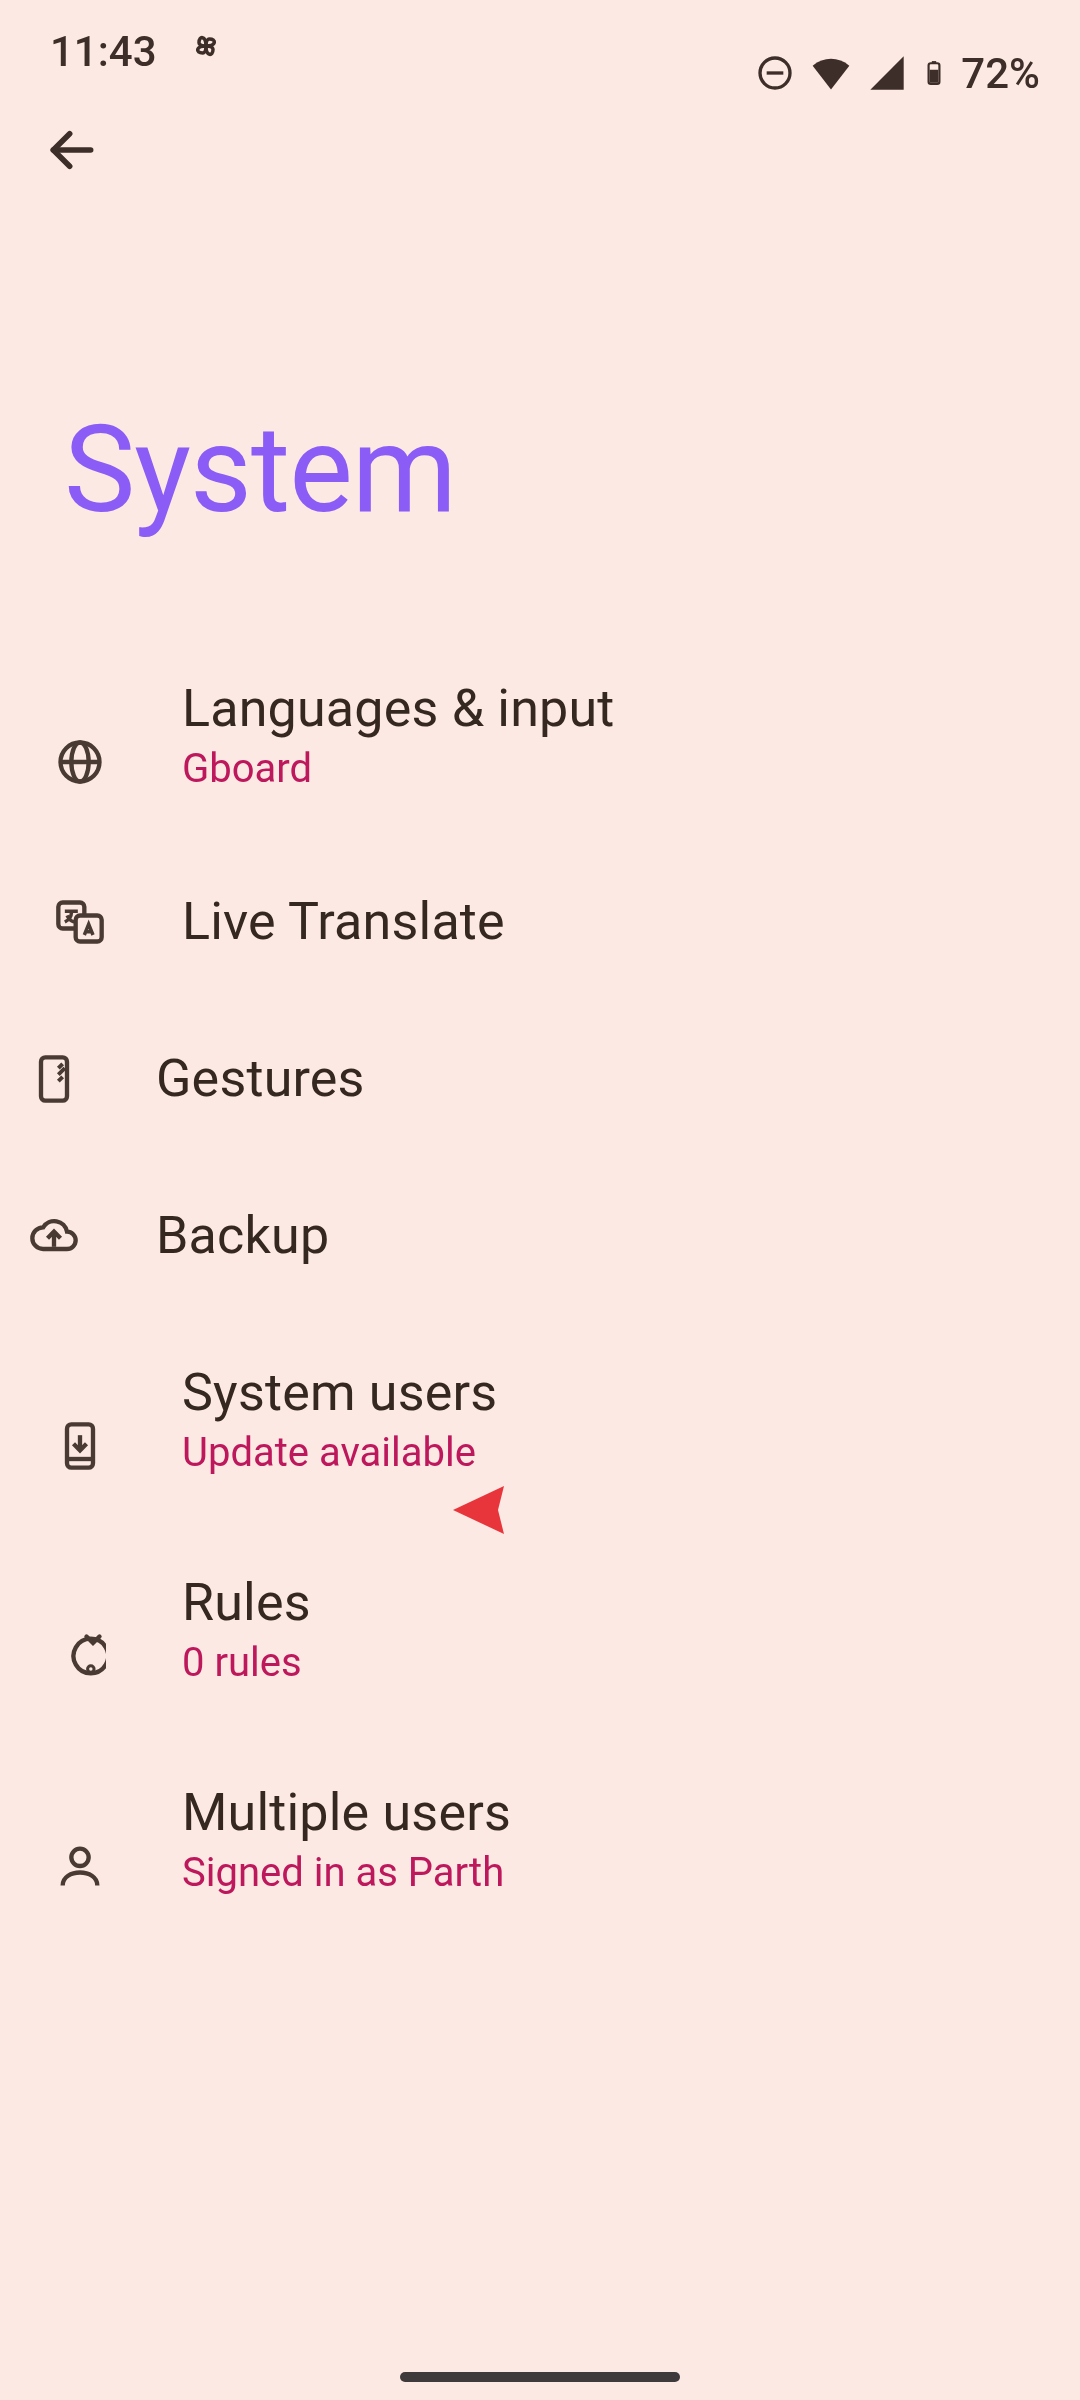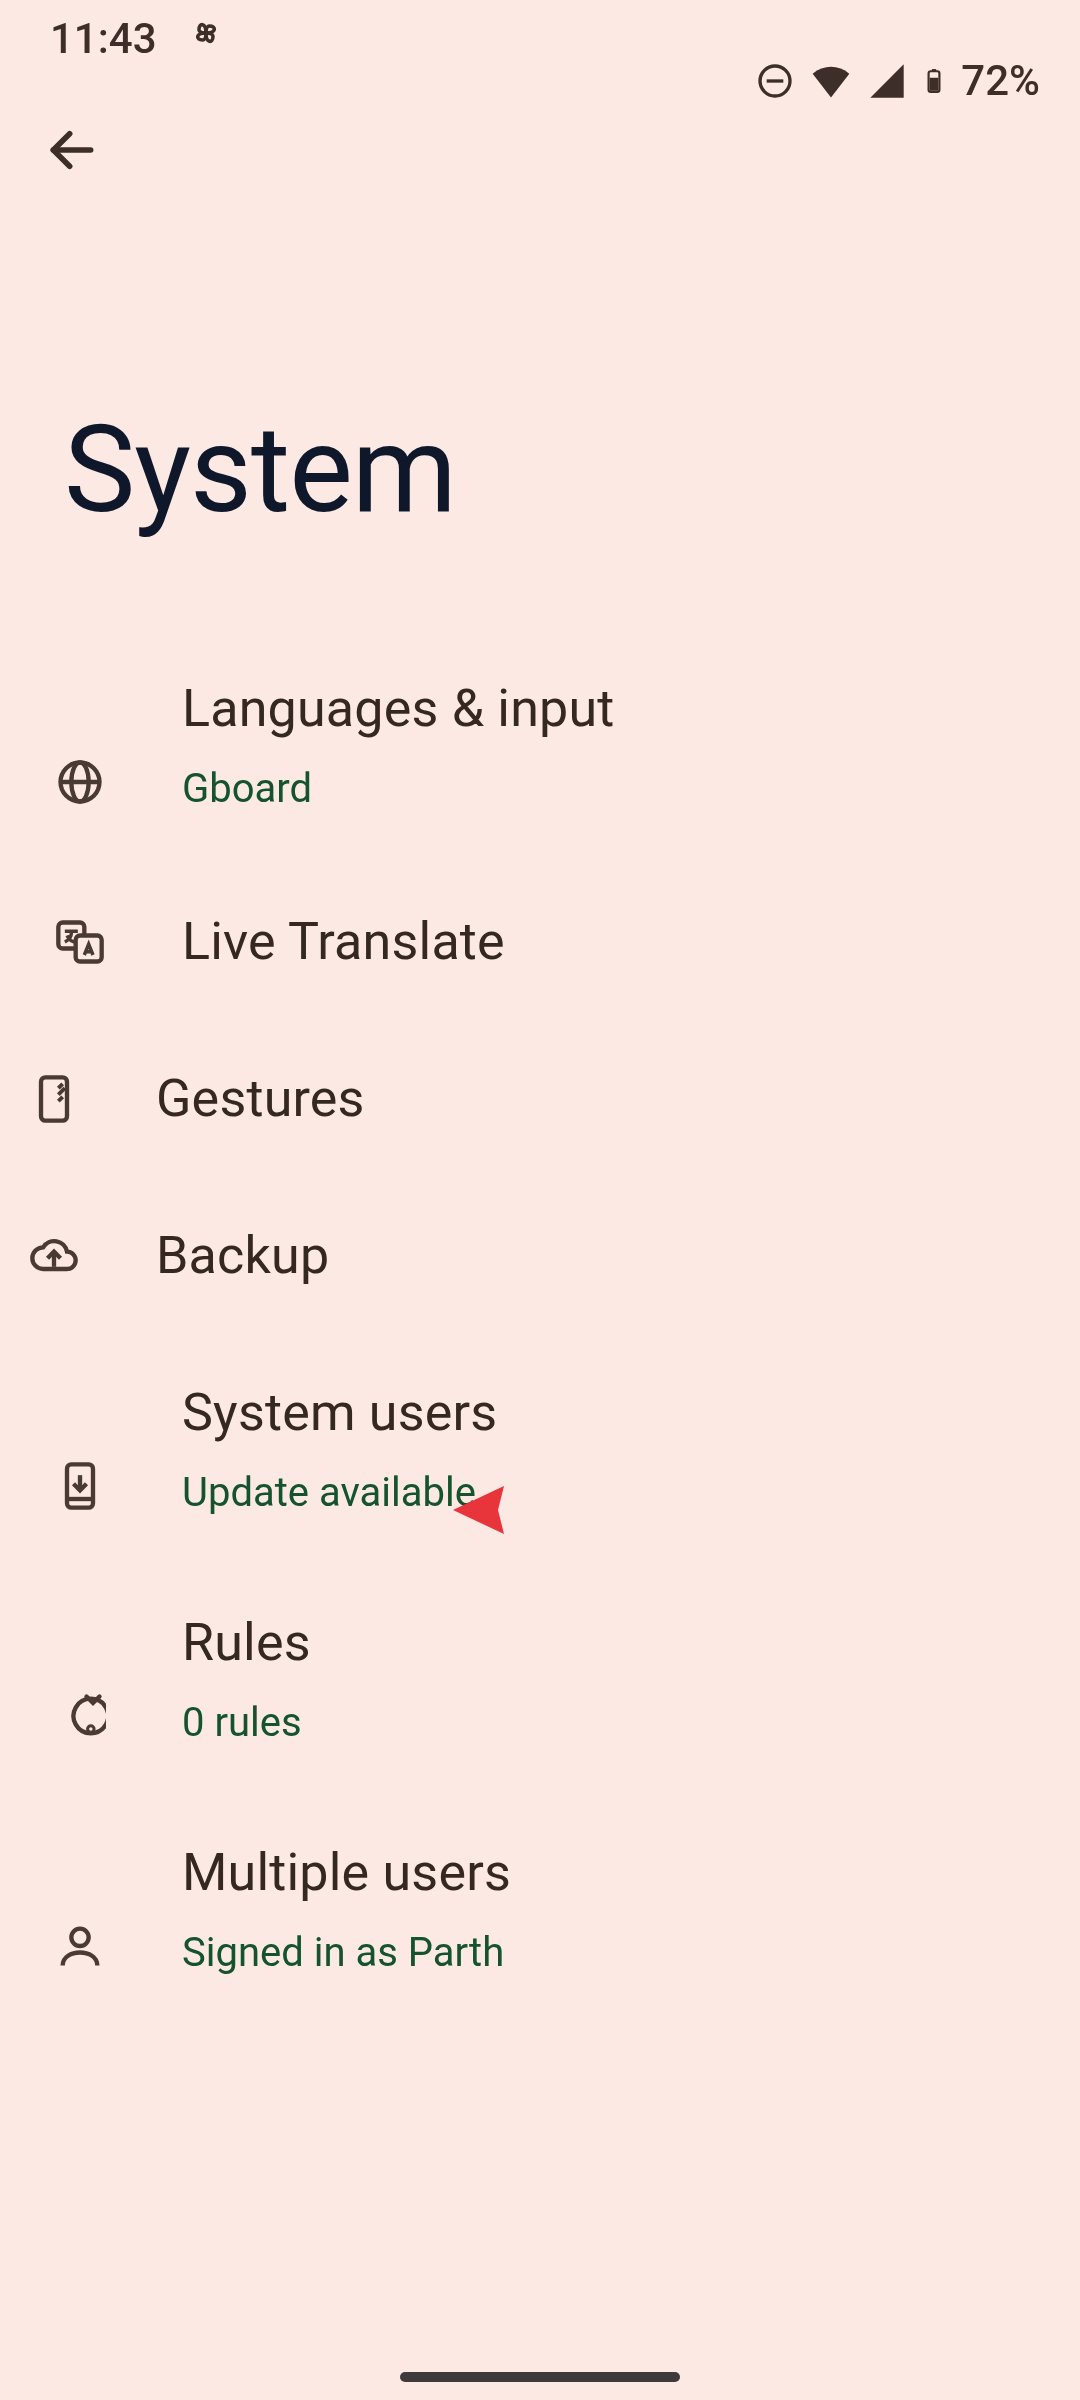--- a/index.html
+++ b/index.html
@@ -8,21 +8,21 @@
     height: 2400px;
     background: #fce9e3;
     font-family: 'Roboto', 'Segoe UI', Arial, sans-serif;
     color: #3d2e2a;
     overflow: hidden;
     position: relative;
   }
   .status-bar {
     height: 90px;
     display: flex;
-    align-items: flex-start;
+    align-items: center;
     justify-content: space-between;
     padding: 12px 40px 0 50px;
     font-size: 42px;
     font-weight: 500;
   }
   .status-left { display: flex; align-items: center; gap: 28px; }
   .status-right { display: flex; align-items: center; gap: 14px; margin-top: 44px; }
   .status-right svg { display: block; }
   .app-bar {
     height: 120px;
@@ -32,21 +32,21 @@
   }
   .back-btn {
     width: 72px; height: 72px; display: flex; align-items: center; justify-content: center;
     border-radius: 50%; background: transparent; border: none;
   }
   .page-title {
     padding: 190px 0 90px 64px;
     font-size: 120px;
     font-weight: 400;
     letter-spacing: -1px;
-    color: #0f172a;
+    color: #8b5cf6;
   }
   .list {
     display: flex;
     flex-direction: column;
   }
   .list-item {
     display: flex;
     align-items: flex-end;
     min-height: 160px;
     padding: 48px 40px 48px 50px;
@@ -54,21 +54,21 @@
   }
   .list-item.single { min-height: 140px; padding-left: 24px; }
   .icon-slot {
     width: 60px; height: 60px; display:flex; align-items:center; justify-content:center;
     flex-shrink:0;
     color: #4a3a34;
   }
   .icon-slot svg { width: 52px; height: 52px; }
   .text-col { display:flex; flex-direction:column; gap: 6px; }
   .item-title { font-size: 52px; font-weight: 400; color: #352821; letter-spacing: 0.2px;}
-  .item-sub { font-size: 40px; font-weight: 400; color: #14532d; margin-top: 20px;}
+  .item-sub { font-size: 40px; font-weight: 400; color: #be185d; margin-top: 0;}
   .nav-handle {
     position: absolute;
     bottom: 18px;
     left: 50%;
     transform: translateX(-50%);
     width: 280px;
     height: 10px;
     border-radius: 10px;
     background: #1c1b1f;
     opacity: 0.85;

